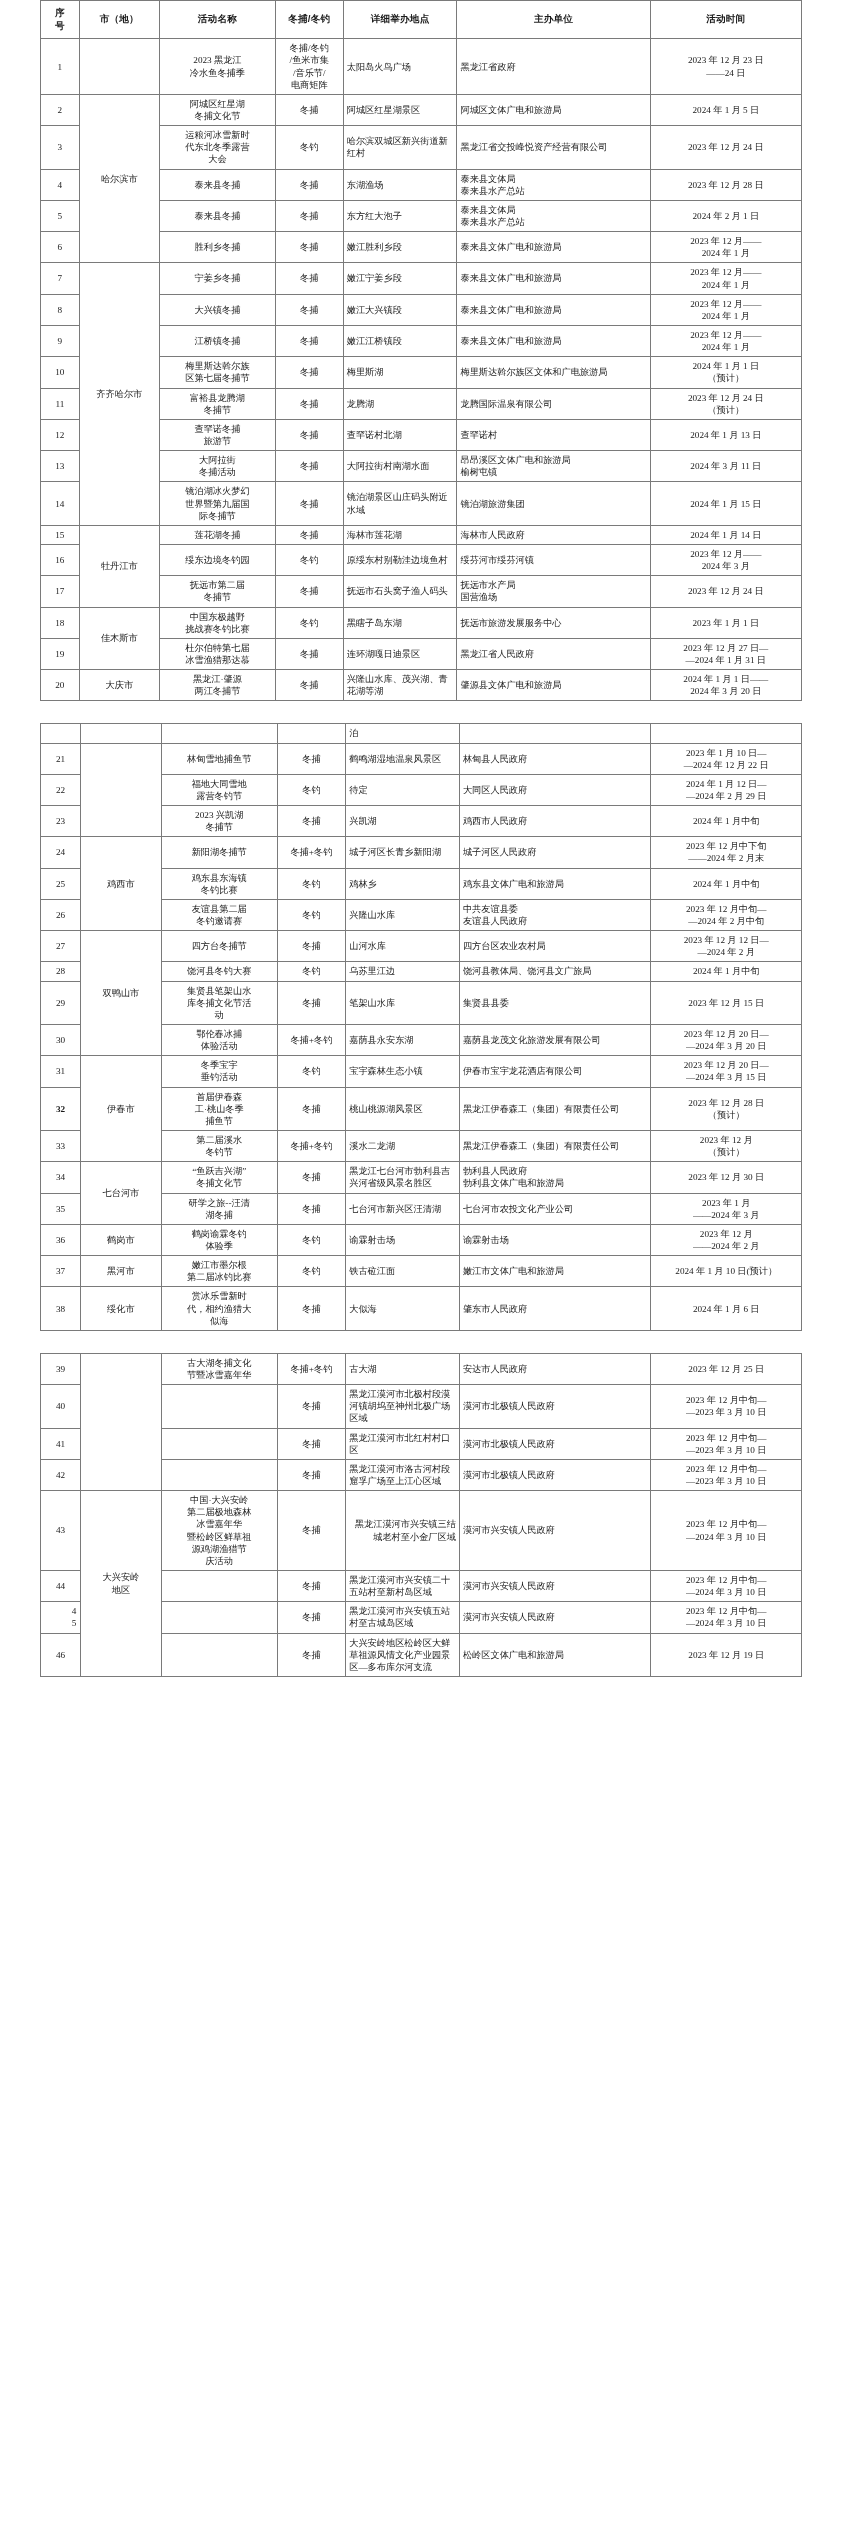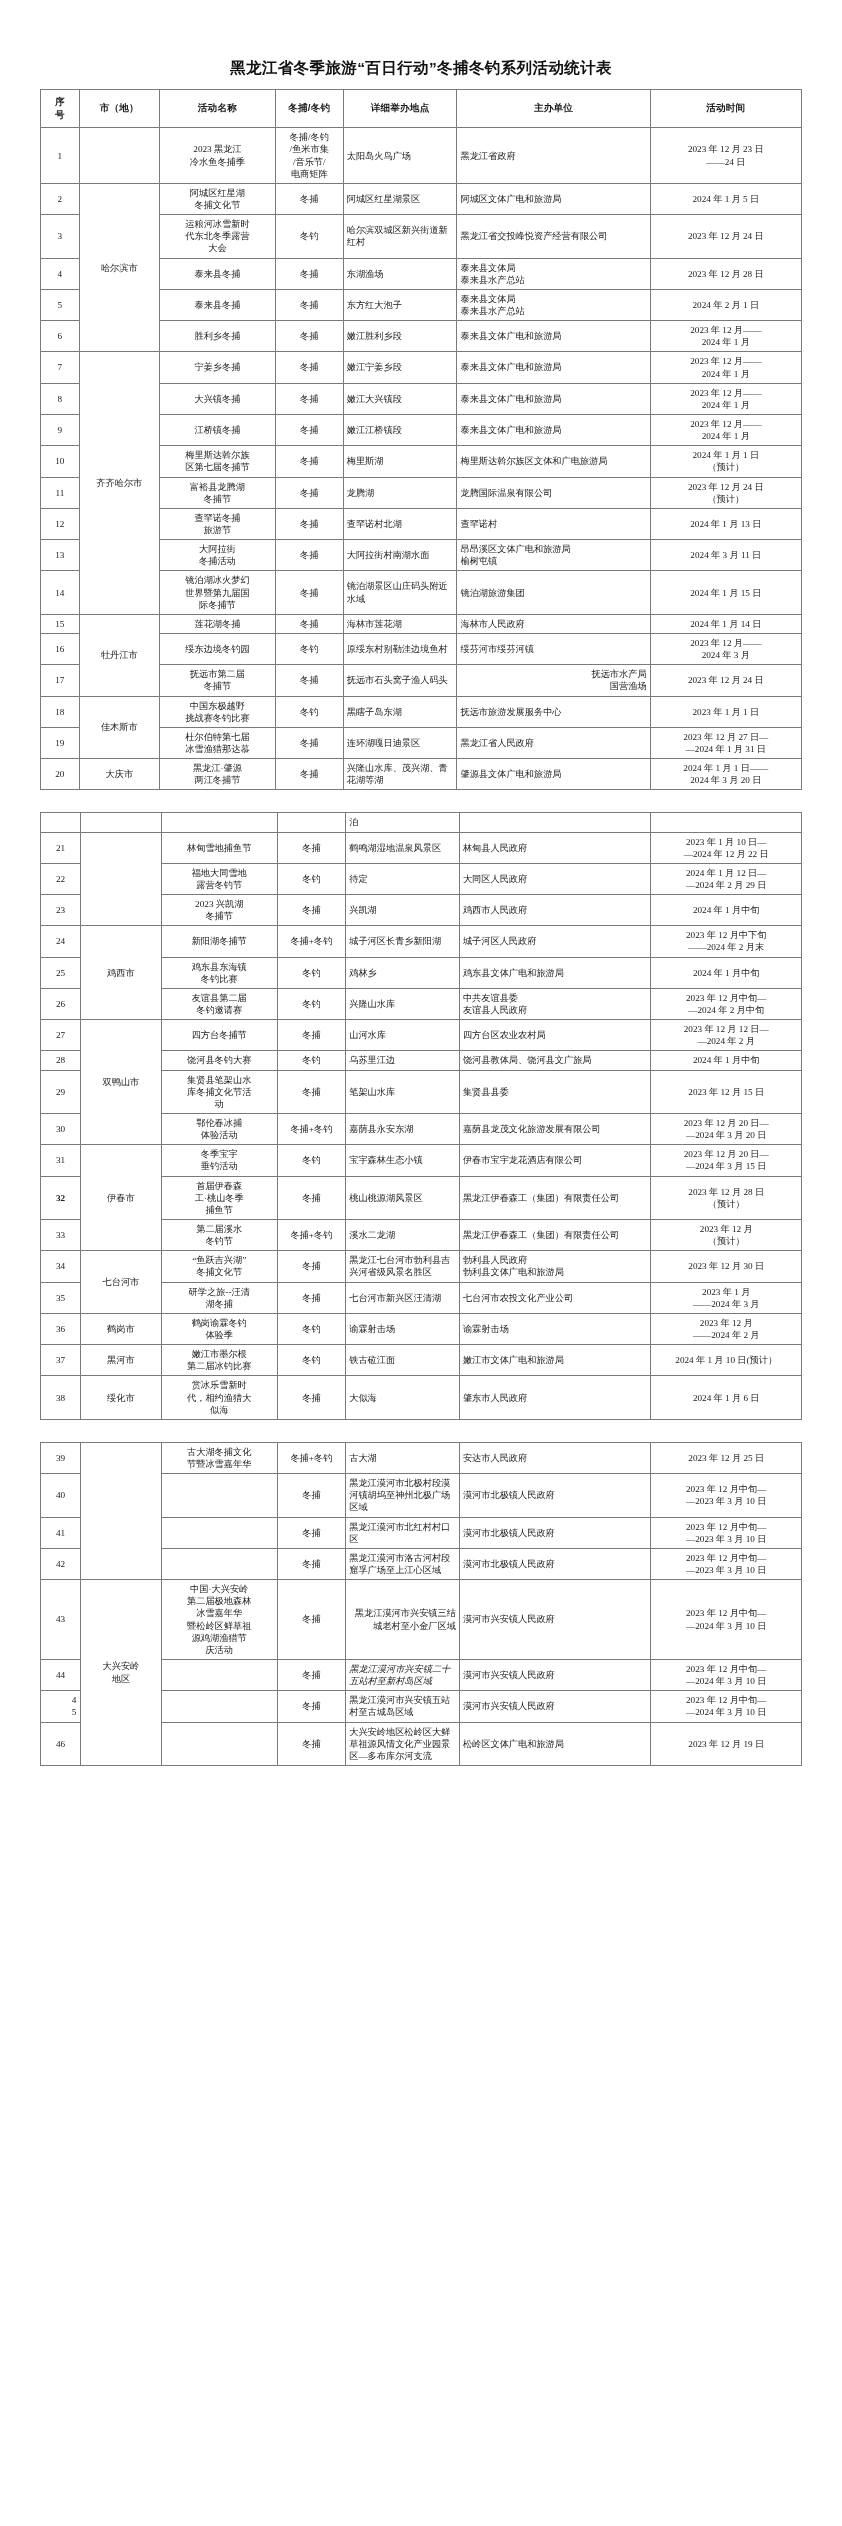--- a/index.html
+++ b/index.html
@@ -67,21 +67,20 @@
   td.lft{text-align:left;}
   .gap{height:22px;}
   .nowrapish{white-space:pre-line;}
 </style>
 </head>
 <body>
 
 <div class="page">
   <div class="sheet">
 
-    <div class="doc-title">黑龙江省冬季旅游“百日行动”冬捕冬钓系列活动统计表</div>
 
     <table class="grid">
       <thead>
         <tr>
           <th class="c-idx nowrapish">序
 号</th>
           <th class="c-city">市（地）</th>
           <th class="c-name">活动名称</th>
           <th class="c-type">冬捕/冬钓</th>
           <th class="c-place">详细举办地点</th>
@@ -245,21 +244,21 @@
             <td class="c-org lft" style="white-space: pre-line;">绥芬河市绥芬河镇</td>
             <td class="c-time ctr" style="white-space: pre-line;">2023 年 12 月——
 2024 年 3 月</td>
           </tr>
           <tr>
             <td class="c-idx ctr" style="white-space: pre-line;">17</td>
             <td class="c-name ctr" style="white-space: pre-line;">抚远市第二届
 冬捕节</td>
             <td class="c-type ctr" style="white-space: pre-line;">冬捕</td>
             <td class="c-place lft" style="white-space: pre-line;">抚远市石头窝子渔人码头</td>
-            <td class="c-org lft" style="white-space: pre-line; text-align: right;">抚远市水产局
+            <td class="c-org lft" style="white-space: pre-line;">抚远市水产局
 国营渔场</td>
             <td class="c-time ctr" style="white-space: pre-line;">2023 年 12 月 24 日</td>
           </tr>
           <tr>
             <td class="c-idx ctr" style="white-space: pre-line;">18</td>
             <td class="c-city ctr" rowspan="2" style="white-space: pre-line;">佳木斯市</td>
             <td class="c-name ctr" style="white-space: pre-line;">中国东极越野
 挑战赛冬钓比赛</td>
             <td class="c-type ctr" style="white-space: pre-line;">冬钓</td>
             <td class="c-place lft" style="white-space: pre-line;">黑瞎子岛东湖</td>
@@ -542,21 +541,21 @@
             <td class="c-type ctr" style="white-space: pre-line;">冬捕</td>
             <td class="c-place lft" style="white-space: pre-line; text-align: right;">黑龙江漠河市兴安镇三结城老村至小金厂区域</td>
             <td class="c-org lft" style="white-space: pre-line;">漠河市兴安镇人民政府</td>
             <td class="c-time ctr" style="white-space: pre-line;">2023 年 12 月中旬—
 —2024 年 3 月 10 日</td>
           </tr>
           <tr>
             <td class="c-idx ctr" style="white-space: pre-line;">44</td>
             <td class="c-name ctr" style="white-space: pre-line;"></td>
             <td class="c-type ctr" style="white-space: pre-line;">冬捕</td>
-            <td class="c-place lft" style="white-space: pre-line; font-style: italic;">黑龙江漠河市兴安镇二十五站村至新村岛区域</td>
+            <td class="c-place lft" style="white-space: pre-line;">黑龙江漠河市兴安镇二十五站村至新村岛区域</td>
             <td class="c-org lft" style="white-space: pre-line;">漠河市兴安镇人民政府</td>
             <td class="c-time ctr" style="white-space: pre-line;">2023 年 12 月中旬—
 —2024 年 3 月 10 日</td>
           </tr>
           <tr>
             <td class="c-idx ctr" style="white-space: pre-line; padding-left: 30px;">45</td>
             <td class="c-name ctr" style="white-space: pre-line;"></td>
             <td class="c-type ctr" style="white-space: pre-line;">冬捕</td>
             <td class="c-place lft" style="white-space: pre-line;">黑龙江漠河市兴安镇五站村至古城岛区域</td>
             <td class="c-org lft" style="white-space: pre-line;">漠河市兴安镇人民政府</td>

